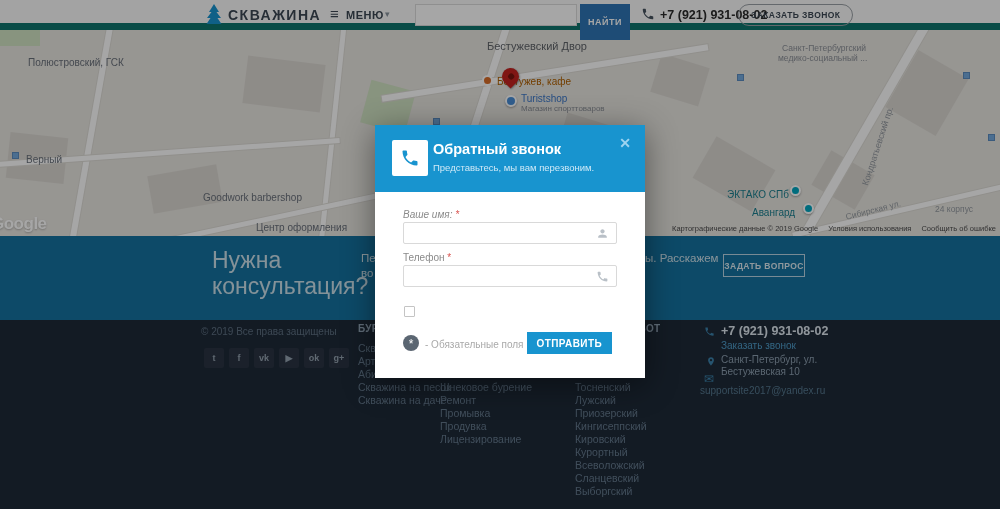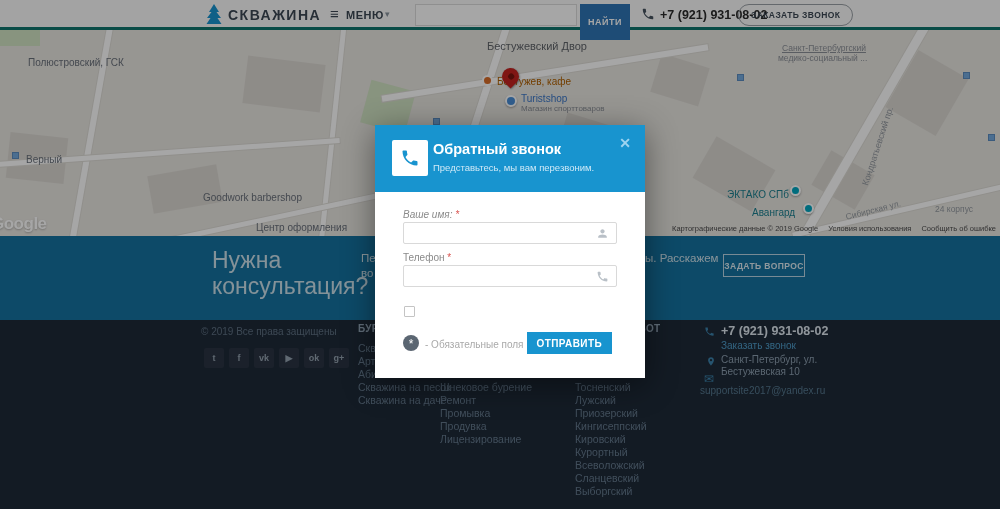--- a/index.html
+++ b/index.html
@@ -3,21 +3,21 @@
 <meta charset="utf-8">
 <style>
   * { margin:0; padding:0; box-sizing:border-box; }
   html,body { background:#888; }
   #page {
     position:relative; width:1000px; height:509px; overflow:hidden;
     font-family:"Liberation Sans", sans-serif; background:#e8e6e1;
   }
 
   
-  #topbar { position:absolute; left:0; top:0; width:1000px; height:30px; background:#fbfbfb; border-bottom:3px solid #0f766e; z-index:5; }
+  #topbar { position:absolute; left:0; top:0; width:1000px; height:30px; background:#fbfbfb; border-bottom:7px solid #0f766e; z-index:5; }
   .logo-text { position:absolute; left:228px; top:7px; font-size:14px; font-weight:bold; letter-spacing:1.5px; color:#3c4854; }
   .logo-drop { position:absolute; left:206px; top:4px; width:16px; height:21px; }
   .burger { position:absolute; left:330px; top:5px; font-size:15px; color:#3c4854; }
   .menu-label { position:absolute; left:346px; top:9px; font-size:11px; font-weight:bold; color:#3c4854; letter-spacing:.5px; }
   .menu-caret { position:absolute; left:385px; top:9px; font-size:9px; color:#8a949e; }
   .search-box { position:absolute; left:415px; top:4px; width:162px; height:22px; background:#fff; border:1px solid #dcdcdc; font-size:11px; padding:0 6px; color:#444; }
   .find-btn { position:absolute; left:580px; top:4px; width:50px; height:36px; background:#2e75b6; color:#fff; font-size:9px; font-weight:bold; border:none; letter-spacing:.5px; }
   .hdr-phone-ic { position:absolute; left:641px; top:7px; width:14px; height:14px; fill:#46525e; }
   .hdr-phone { position:absolute; left:660px; top:8px; font-size:12.5px; font-weight:bold; color:#2b2b2b; }
   .callback-btn { position:absolute; left:738px; top:4px; height:22px; padding:0 12px; line-height:20px; border:1px solid #9aa0a6; border-radius:11px; font-size:8.5px; font-weight:bold; color:#3c4854; letter-spacing:.4px; background:transparent; }
@@ -126,21 +126,21 @@
     <div class="road" style="left:330px;top:-10px;width:5px;height:230px;transform:rotate(6deg);"></div>
     <div class="road" style="left:468px;top:-15px;width:7px;height:240px;transform:rotate(18deg);"></div>
     <div class="road" style="left:-5px;top:120px;width:345px;height:5px;transform:rotate(-4deg);"></div>
     <div class="road" style="left:380px;top:40px;width:330px;height:6px;transform:rotate(-9deg);"></div>
     <div class="road" style="left:855px;top:-20px;width:9px;height:260px;transform:rotate(30deg);"></div>
     <div class="road" style="left:790px;top:178px;width:220px;height:5px;transform:rotate(-13deg);"></div>
     <div class="road" style="left:150px;top:185px;width:250px;height:5px;transform:rotate(-12deg);"></div>
 
     <div class="map-label" style="left:28px;top:27px;">Полюстровский, ГСК</div>
     <div class="map-label" style="left:487px;top:10px;font-size:11px;color:#5f6368;">Бестужевский Двор</div>
-    <div class="map-label small" style="left:782px;top:13px;text-align:center;text-decoration:underline;">Санкт-Петербургский</div>
+    <div class="map-label small" style="left:782px;top:13px;text-align:center;">Санкт-Петербургский</div>
     <div class="map-label small" style="left:778px;top:23px;text-align:center;">медико-социальный ...</div>
     <div class="dot-orange" style="left:482px;top:45px;"></div>
     <div class="map-label poi-cafe" style="left:497px;top:46px;">Бестужев, кафе</div>
     <div class="red-pin" style="left:502px;top:38px;"></div>
     <div class="dot-blue" style="left:505px;top:65px;"></div>
     <div class="map-label poi-shop" style="left:521px;top:63px;">Turistshop</div>
     <div class="map-label sub-label" style="left:521px;top:74px;">Магазин спорттоваров</div>
     <div class="sq-marker" style="left:12px;top:122px;"></div>
     <div class="map-label" style="left:26px;top:124px;">Верный</div>
     <div class="map-label" style="left:203px;top:162px;">Goodwork barbershop</div>

